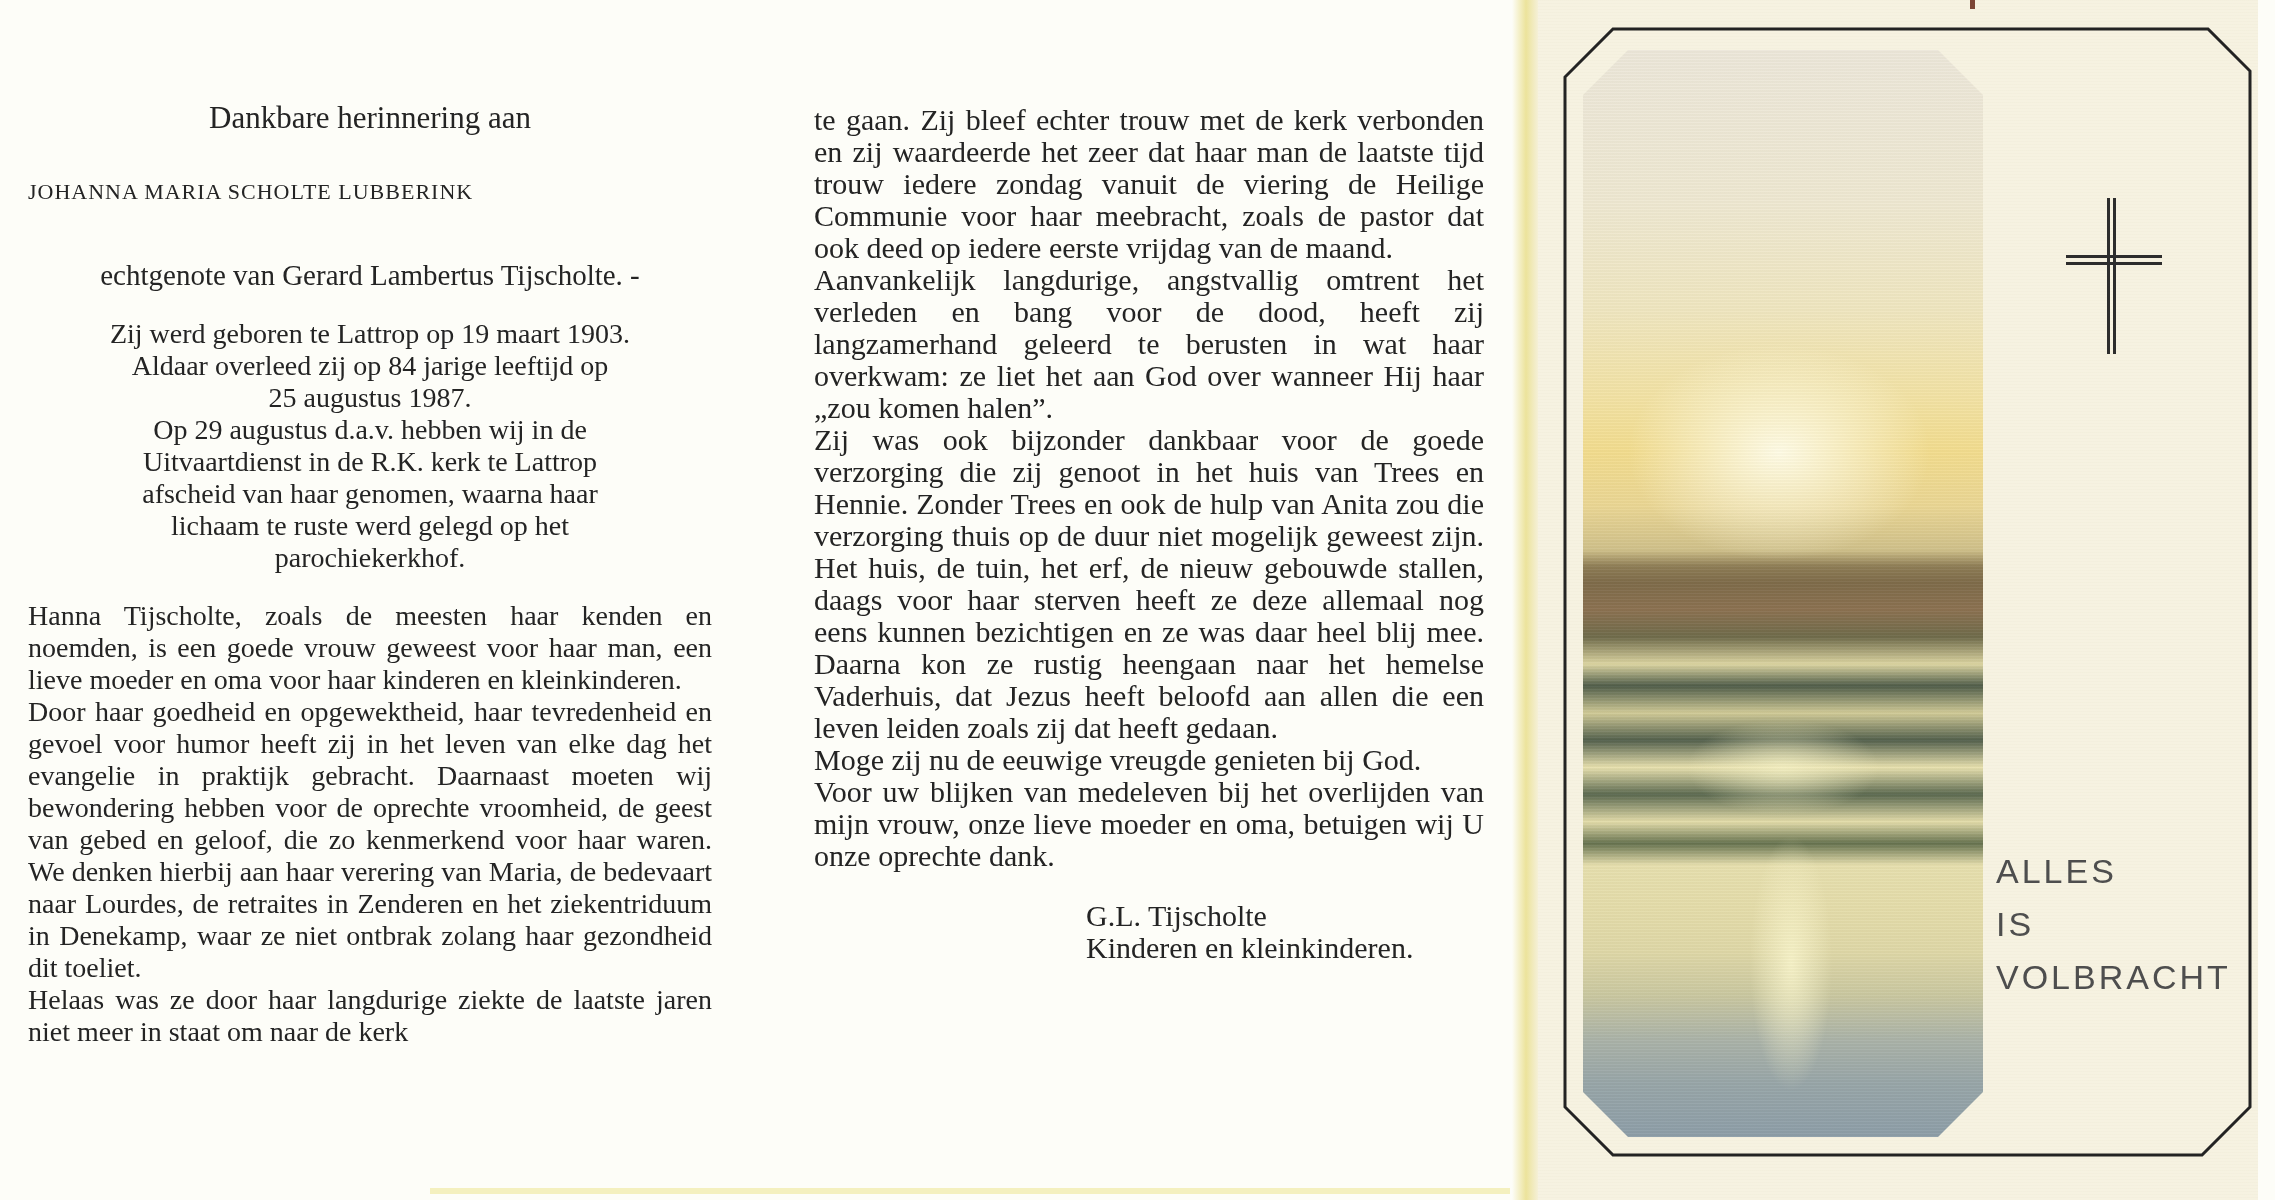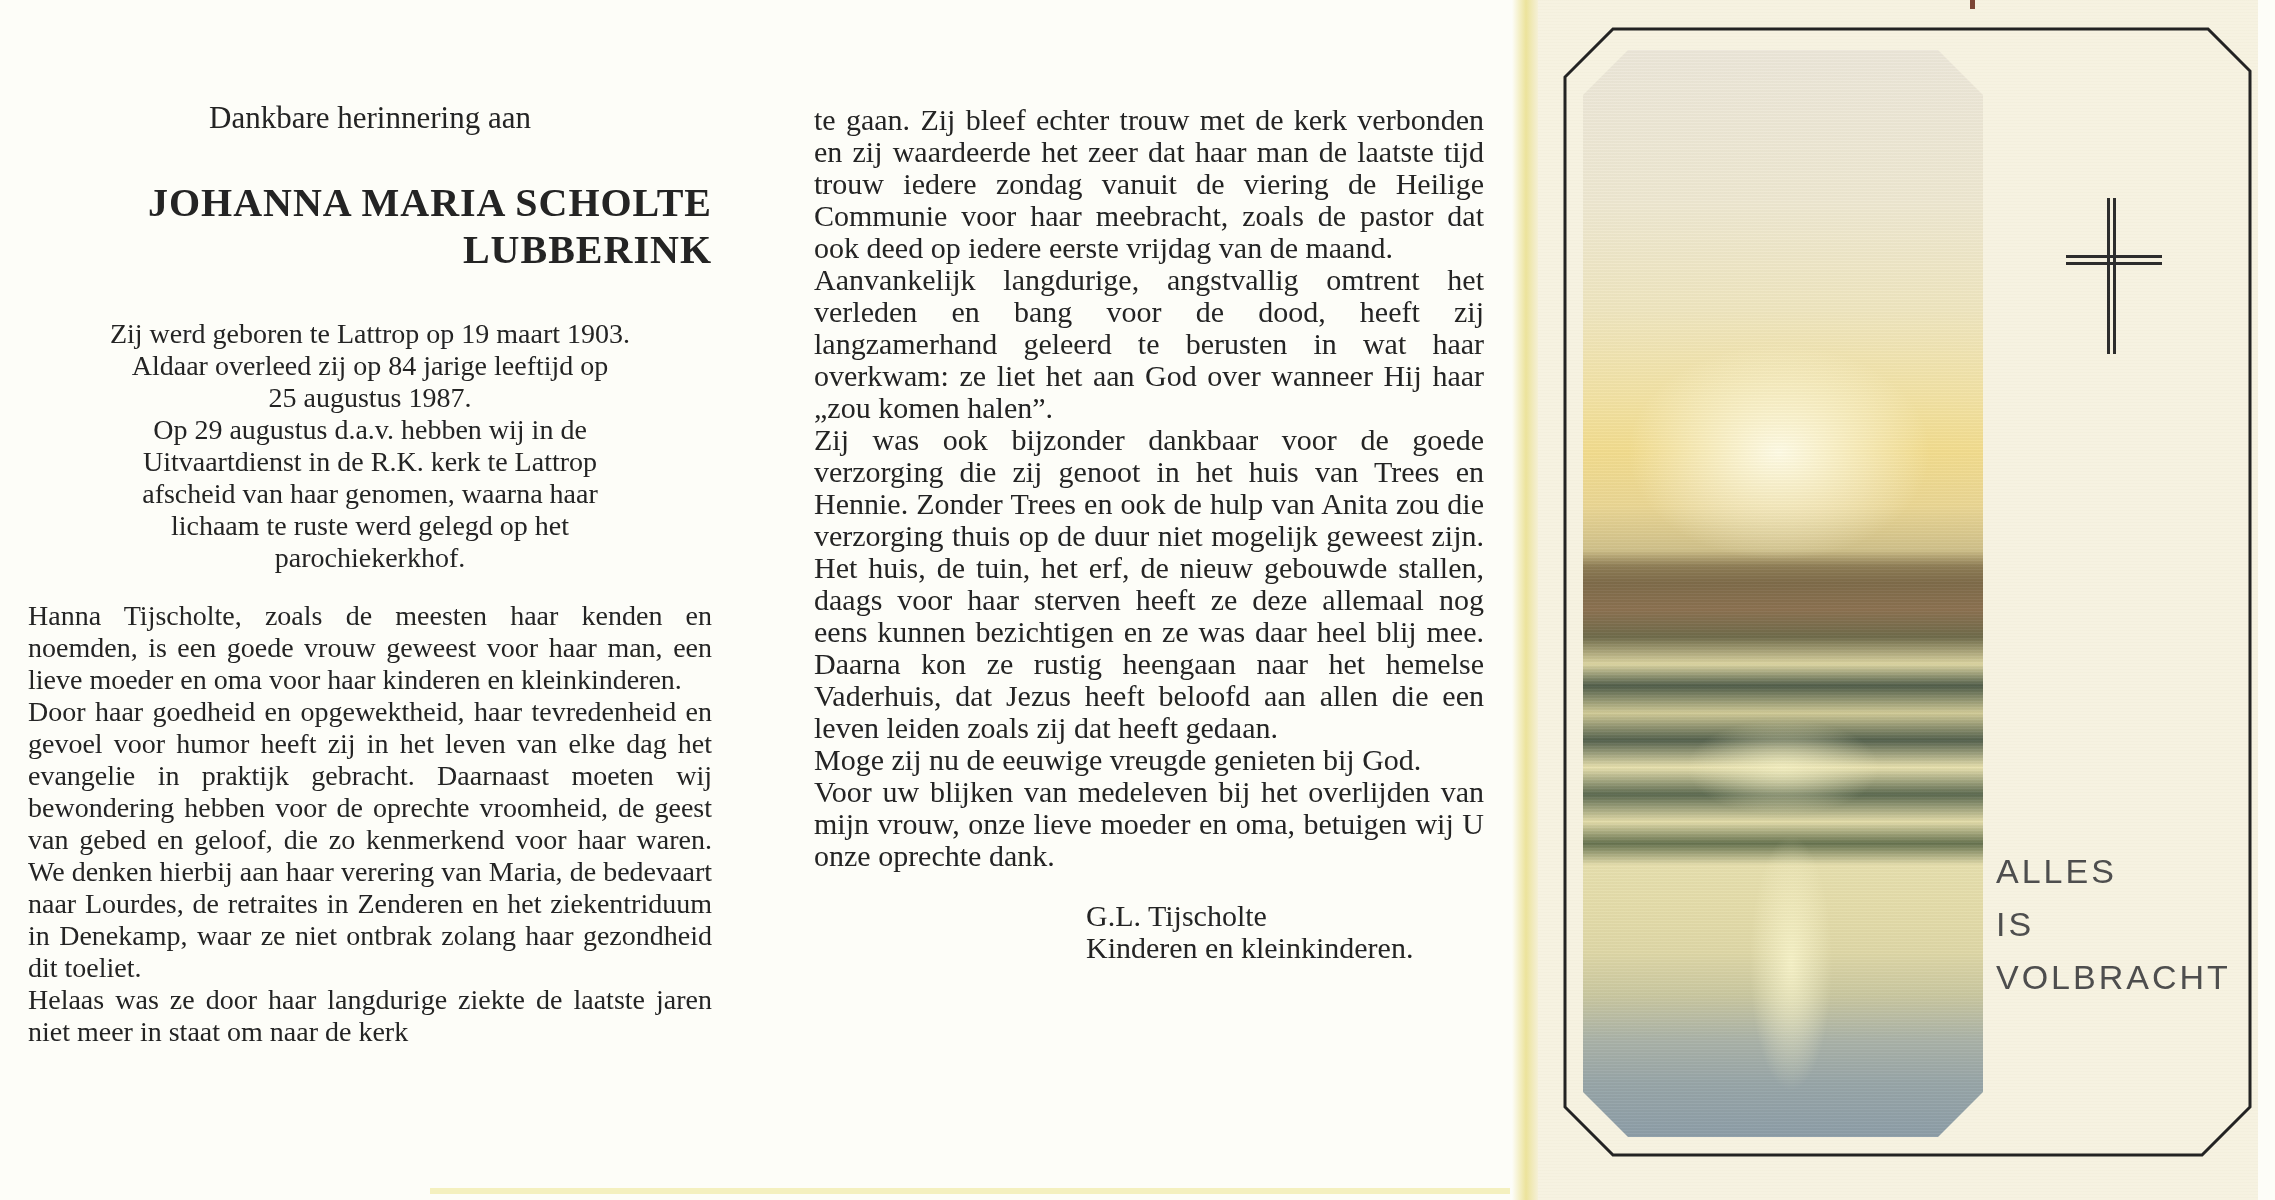--- a/index.html
+++ b/index.html
@@ -8,21 +8,21 @@
     background:#fdfdf8;
     font-family:"Liberation Serif", serif;
     color:#242424;
   }
   .scan p { margin:0; }
   .pre-lines { white-space:pre-line; }
 
   
   .page-left { position:absolute; left:28px; top:0; width:684px; height:940px; }
   .heading        { position:absolute; top:100px; width:100%; text-align:center; font-size:31px; }
-  .deceased-name  { position:absolute; top:179px; width:100%; text-align:right; font-size:40px; letter-spacing:1px;font-weight:bold; }
+  .deceased-name  { position:absolute; top:179px; width:100%; text-align:left; font-size:22px; letter-spacing:1px; }
   .spouse         { position:absolute; top:259px; width:100%; text-align:center; font-size:29px; }
   .dates          { position:absolute; top:318px; width:100%; text-align:center; font-size:28px; line-height:32px; }
   .body-text      { position:absolute; top:600px; width:100%; font-size:28px; line-height:32px; text-align:justify; }
 
   
   .page-middle { position:absolute; left:814px; top:104px; width:670px; font-size:30px; line-height:32px; text-align:justify; }
   .closing   { margin-top:14px; }
   .thanks    { margin-top:70px; }
   .signature { margin-top:28px; margin-left:272px; text-align:left; line-height:32px; }
 
@@ -73,20 +73,21 @@
   }
 </style>
 </head>
 <body>
 
 <div class="scan">
 
   <section class="page-left">
     <div class="heading">Dankbare herinnering aan</div>
     <div class="deceased-name">JOHANNA MARIA SCHOLTE LUBBERINK</div>
+    <div class="spouse">echtgenote van Gerard Lambertus Tijscholte. -</div>
     <div class="dates pre-lines">Zij werd geboren te Lattrop op 19 maart 1903.
 Aldaar overleed zij op 84 jarige leeftijd op
 25 augustus 1987.
 Op 29 augustus d.a.v. hebben wij in de
 Uitvaartdienst in de R.K. kerk te Lattrop
 afscheid van haar genomen, waarna haar
 lichaam te ruste werd gelegd op het
 parochiekerkhof.</div>
     <div class="body-text">
       <p>Hanna Tijscholte, zoals de meesten haar kenden en noemden, is een goede vrouw geweest voor haar man, een lieve moeder en oma voor haar kinderen en kleinkinderen.</p>

